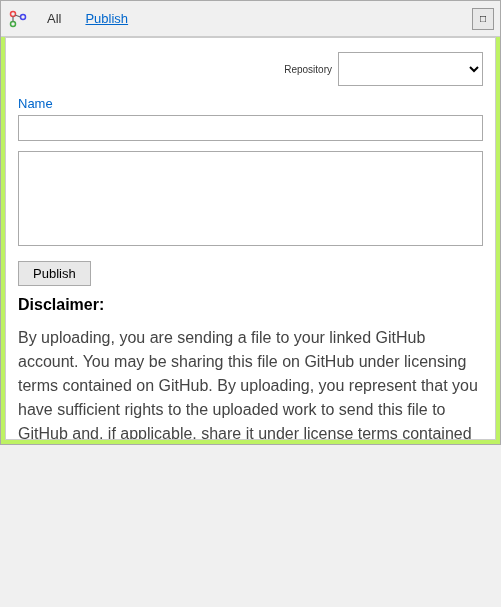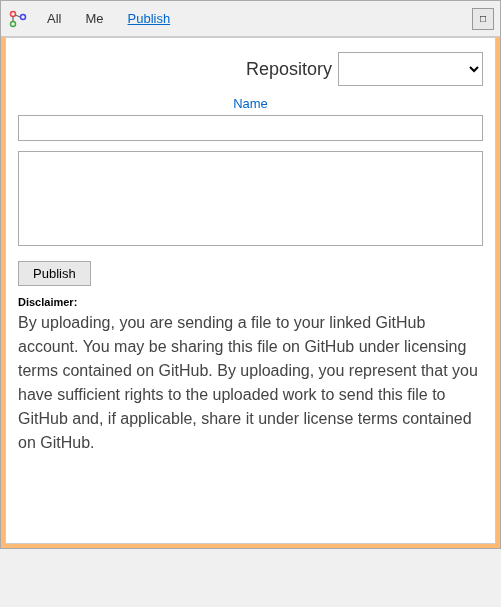--- a/index.html
+++ b/index.html
@@ -13,22 +13,22 @@
       height: 607px;
       background: #f0f0f0;
       font-family: 'Segoe UI', Tahoma, Geneva, Verdana, sans-serif;
       font-size: 13px;
       color: #000;
       overflow: hidden;
     }
 
     .window {
       width: 501px;
-      height: 549px;
-      background: #fdba74;
+      height: 445px;
+      background: #bef264;
       border: 1px solid #aaa;
       display: flex;
       flex-direction: column;
     }
 
     .tab-bar {
       display: flex;
       align-items: center;
       background: #f0f0f0;
       border-bottom: 1px solid #ccc;
@@ -101,38 +101,37 @@
     .repo-row {
       display: flex;
       align-items: center;
       justify-content: flex-end;
       margin-bottom: 10px;
     }
 
     .repo-label {
       color: #333;
       margin-right: 6px;
-      font-size: 18px;
+      font-size: 10px;
     }
 
     .repo-select {
       width: 145px;
       height: 24px;
       border: 1px solid #aaa;
       background: white;
       font-size: 13px;
       padding: 16px 4px;
       appearance: auto;
     }
 
     .field-label {
       font-size: 13px;
       color: #0066cc;
       margin-bottom: 4px;
-      text-align: center;
     }
 
     .name-input {
       width: 100%;
       height: 26px;
       border: 1px solid #aaa;
       padding: 2px 4px;
       font-size: 13px;
       margin-bottom: 10px;
       background: white;
@@ -158,24 +157,24 @@
     .publish-btn {
       padding: 4px 14px;
       border: 1px solid #aaa;
       background: #e8e8e8;
       font-size: 13px;
       cursor: pointer;
       margin-bottom: 10px;
     }
 
     .disclaimer-title {
-      font-size: 11px;
+      font-size: 16px;
       font-weight: bold;
       color: #000;
-      margin-bottom: 3px;
+      margin-bottom: 12px;
     }
 
     .disclaimer-text {
       font-size: 16px;
       color: #444;
       line-height: 1.5;
     }
   </style>
 </head>
 <body>
@@ -188,23 +187,20 @@
         <circle cx="5" cy="5" r="2.5" stroke="#e44" stroke-width="1.5" fill="none"></circle>
         <circle cx="5" cy="15" r="2.5" stroke="#4a4" stroke-width="1.5" fill="none"></circle>
         <circle cx="15" cy="8" r="2.5" stroke="#44e" stroke-width="1.5" fill="none"></circle>
         <line x1="5" y1="7.5" x2="5" y2="12.5" stroke="#666" stroke-width="1.2"></line>
         <line x1="7" y1="6" x2="12.5" y2="8" stroke="#666" stroke-width="1.2"></line>
       </svg>
     </div>
     <div class="tab-item">
       <span>All</span>
     </div>
-    <div class="tab-item">
-      <span>Me</span>
-    </div>
     <div class="tab-item active">
       <span>Publish</span>
     </div>
     <div class="tab-spacer"></div>
     <div class="window-controls">
       <div class="win-btn">
         <span>□</span>
       </div>
     </div>
   </div>

